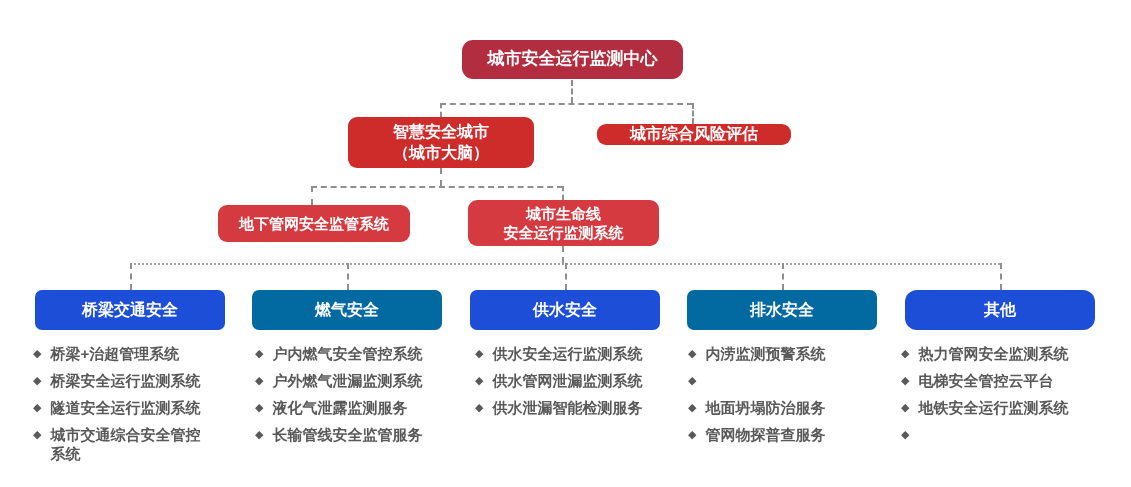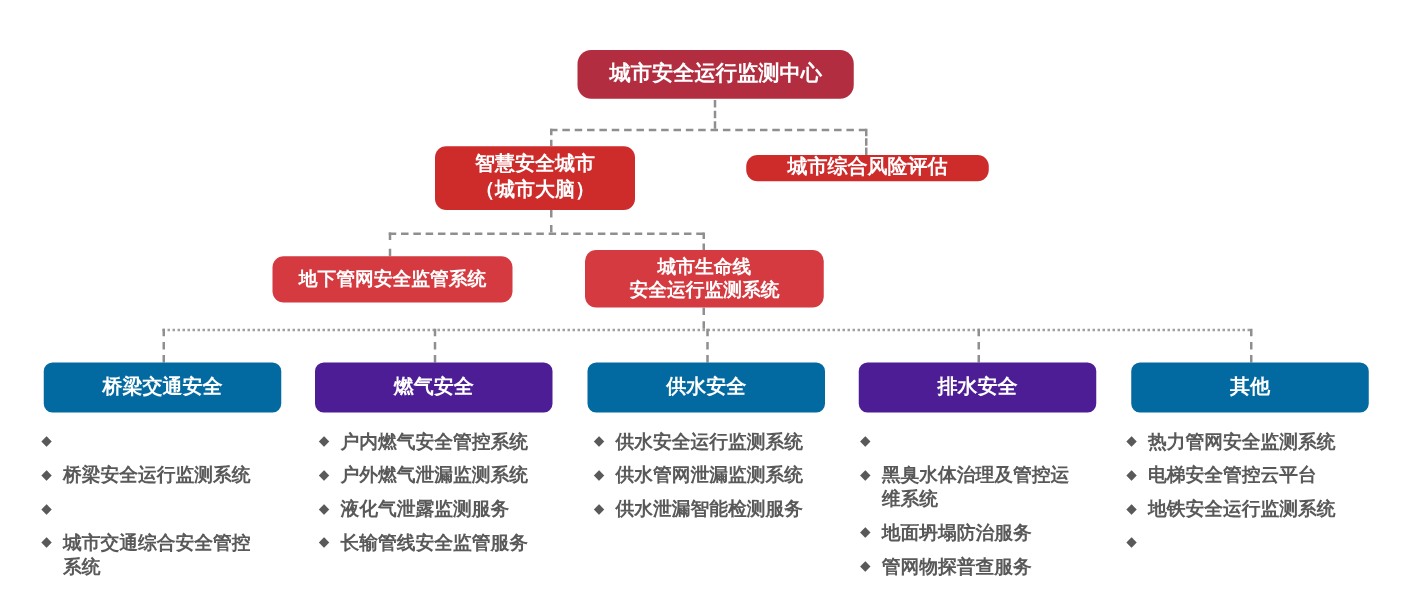--- a/index.html
+++ b/index.html
@@ -22,22 +22,22 @@
     font-weight: bold;
     white-space: pre-line;
     border-radius: 9px;
     line-height: 1.3;
     box-sizing: border-box;
   }
   .lvl1 { background: #b12d3f; font-size: 17px; border-radius: 11px; }
   .lvl2 { background: #ce2b2b; font-size: 16px; }
   .lvl3 { background: #d43a40; font-size: 15px; }
   .cat  { font-size: 16px; border-radius: 7px; }
-  .cat-blue { background: #0369a1; }
-  .cat-gray { background: #4c1d95; }
+  .cat-blue { background: #1d4ed8; }
+  .cat-gray { background: #0369a1; }
 
   .vline { position: absolute; width: 0; border-left: 2px dashed #8f8f8f; }
   .hline { position: absolute; height: 0; border-top: 2px dashed #8f8f8f; }
   .hline-dot { border-top: 2px dotted #a0a0a0; }
 
   .list { position: absolute; }
   .li {
     display: flex;
     align-items: flex-start;
     gap: 9px;
@@ -62,21 +62,21 @@
 
 <div id="canvas">
 
   <div class="node lvl1" style="left:462px; top:40px; width:221px; height:39px;">城市安全运行监测中心</div>
 
   <div class="vline" style="left:571px; top:80px; height:23px;"></div>
   <div class="hline" style="left:440px; top:103px; width:253px;"></div>
   <div class="vline" style="left:440px; top:103px; height:14px;"></div>
   <div class="vline" style="left:692px; top:103px; height:21px;"></div>
 
-  <div class="node lvl2" style="left:348px; top:117px; width:160px; height:51px;">智慧安全城市
+  <div class="node lvl2" style="left:348px; top:117px; width:186px; height:51px;">智慧安全城市
 （城市大脑）</div>
   <div class="node lvl2" style="left:597px; top:124px; width:194px; height:21px;">城市综合风险评估</div>
 
   <div class="vline" style="left:440px; top:168px; height:18px;"></div>
   <div class="hline" style="left:311px; top:186px; width:252px;"></div>
   <div class="vline" style="left:311px; top:186px; height:19px;"></div>
   <div class="vline" style="left:562px; top:186px; height:14px;"></div>
 
   <div class="node lvl3" style="left:468px; top:200px; width:191px; height:46px;">城市生命线
 安全运行监测系统</div>
@@ -87,32 +87,34 @@
   <div class="vline" style="left:130px; top:263px; height:27px;"></div>
   <div class="vline" style="left:347px; top:263px; height:27px;"></div>
   <div class="vline" style="left:565px; top:263px; height:27px;"></div>
   <div class="vline" style="left:782px; top:263px; height:27px;"></div>
   <div class="vline" style="left:1000px; top:263px; height:27px;"></div>
 
   <div class="node cat cat-blue" style="left:35px;  top:290px; width:190px; height:40px;">桥梁交通安全</div>
   <div class="node cat cat-gray" style="left:252px; top:290px; width:190px; height:40px;">燃气安全</div>
   <div class="node cat cat-blue" style="left:470px; top:290px; width:190px; height:40px;">供水安全</div>
   <div class="node cat cat-gray" style="left:687px; top:290px; width:190px; height:40px;">排水安全</div>
-  <div class="node cat cat-blue" style="left:905px; top:290px; width:190px; height:40px;">其他</div>
+  <div class="node cat cat-blue" style="left:905px; top:290px; width:190px; height:40px;border-radius:12px;">其他</div>
 
   <div class="list w158" style="left:33px; top:344px; width:200px;">
     <div class="li">
       <span class="dia">◆</span>
+      <span class="li-text">桥梁+治超管理系统</span>
     </div>
     <div class="li">
       <span class="dia">◆</span>
       <span class="li-text">桥梁安全运行监测系统</span>
     </div>
     <div class="li">
       <span class="dia">◆</span>
+      <span class="li-text">隧道安全运行监测系统</span>
     </div>
     <div class="li">
       <span class="dia">◆</span>
       <span class="li-text">城市交通综合安全管控系统</span>
     </div>
   </div>
 
   <div class="list" style="left:255px; top:344px; width:205px;">
     <div class="li">
       <span class="dia">◆</span>
@@ -143,24 +145,24 @@
     </div>
     <div class="li">
       <span class="dia">◆</span>
       <span class="li-text">供水泄漏智能检测服务</span>
     </div>
   </div>
 
   <div class="list w150" style="left:688px; top:344px; width:180px;">
     <div class="li">
       <span class="dia">◆</span>
+      <span class="li-text">内涝监测预警系统</span>
     </div>
     <div class="li">
       <span class="dia">◆</span>
-      <span class="li-text">黑臭水体治理及管控运维系统</span>
     </div>
     <div class="li">
       <span class="dia">◆</span>
       <span class="li-text">地面坍塌防治服务</span>
     </div>
     <div class="li">
       <span class="dia">◆</span>
       <span class="li-text">管网物探普查服务</span>
     </div>
   </div>

